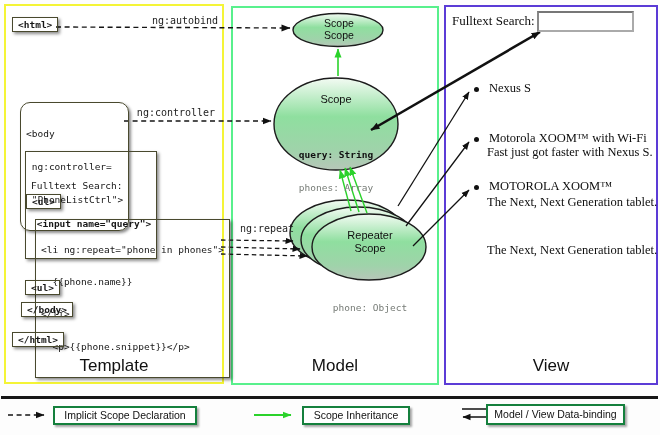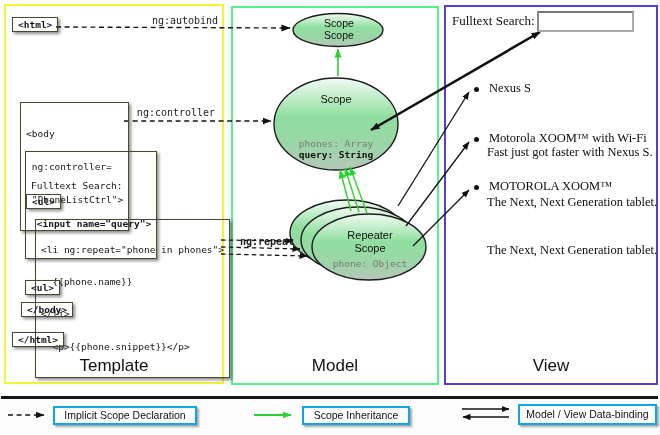--- a/index.html
+++ b/index.html
@@ -15,29 +15,29 @@
     font-family:"DejaVu Sans Mono","Liberation Mono",monospace;color:#161616;
     font-size:9.5px;line-height:11px;white-space:pre;padding:3px 5px;}
   .code-box.tag{font-weight:bold;padding:1px 5px;}
   .code-bold{font-weight:bold;}
   .edge-label{position:absolute;z-index:10;font-family:"DejaVu Sans Mono","Liberation Mono",monospace;
     font-size:10px;color:#1d1d1d;text-align:center;white-space:nowrap;}
   .scope-text{position:absolute;z-index:10;text-align:center;color:#101010;}
   .scope-title{font-size:11px;line-height:12.5px;font-family:"Liberation Sans",sans-serif;}
   .scope-prop{font-family:"DejaVu Sans Mono","Liberation Mono",monospace;font-size:9.5px;line-height:11px;}
   .prop-bold{font-weight:bold;color:#111;margin-top:23px;}
-  .prop-muted{color:#767b76;}
+  .prop-muted{color:#767b76;margin-top:44px;}
   .serif{font-family:"Liberation Serif",serif;color:#0d0d0d;}
   .view-search-label{position:absolute;z-index:10;font-size:13px;}
   .view-input{position:absolute;z-index:10;width:89px;height:15px;background:#fff;
     border:2px solid #aaa;border-top-color:#777;border-left-color:#888;}
   .view-item-title{position:absolute;z-index:10;font-size:12.5px;white-space:nowrap;}
   .view-item-desc{position:absolute;z-index:10;font-size:12.5px;white-space:nowrap;margin-top:40px;}
   .bullet-dot{position:absolute;z-index:10;width:5px;height:5px;border-radius:50%;background:#111;}
-  .legend-box{position:absolute;z-index:10;background:#fff;border:2px solid #0ea5e9;
+  .legend-box{position:absolute;z-index:10;background:#fff;border:2px solid #15803d;
     box-shadow:1.5px 1.5px 2px rgba(0,0,0,.35);text-align:center;font-size:10.5px;color:#111;
     font-family:"Liberation Sans",sans-serif;white-space:nowrap;}
 </style>
 </head>
 <body>
 
 <div class="stage">
 
   <div class="panel" style="left:4px;top:4px;width:216px;height:376px;border:2px solid #f4f436;"></div>
   <div class="panel" style="left:231px;top:6px;width:204px;height:375px;border:2px solid #58f08c;"></div>
@@ -91,21 +91,21 @@
     <line x1="8" y1="415" x2="44" y2="415" stroke="#151515" stroke-width="1.5" stroke-dasharray="5 3.6" marker-end="url(#mB)"></line>
     <line x1="254" y1="415" x2="291" y2="415" stroke="#2bd22b" stroke-width="2.2" marker-end="url(#mG)"></line>
     <line x1="462" y1="409" x2="509" y2="409" stroke="#111" stroke-width="1.5" marker-end="url(#mBs)"></line>
     <line x1="509" y1="417" x2="463" y2="417" stroke="#111" stroke-width="1.5" marker-end="url(#mBs)"></line>
   </svg>
 
   <div class="code-box tag" style="left:12px;top:17px;">&lt;html&gt;</div>
 
   <div class="edge-label" style="left:142px;top:15px;width:86px;">ng:autobind</div>
 
-  <div class="code-box" style="left:20px;top:102px;">
+  <div class="code-box" style="left:20px;top:102px;border-radius:10px;">
     <div>&lt;body</div>
     <div> ng:controller=</div>
     <div> "PhoneListCtrl"&gt;</div>
   </div>
 
   <div class="edge-label" style="left:132px;top:107px;width:88px;">ng:controller</div>
 
   <div class="code-box" style="left:25px;top:151px;line-height:12.5px;">
     <div>Fulltext Search:</div>
     <div class="code-bold"> &lt;input name="query"&gt;</div>
@@ -113,21 +113,21 @@
 
   <div class="code-box tag" style="left:26px;top:194px;">&lt;ul&gt;</div>
 
   <div class="code-box" style="left:35px;top:219px;line-height:10.8px;">
     <div>&lt;li ng:repeat="phone in phones"&gt;</div>
     <div>  {{phone.name}}</div>
     <div>&lt;/li&gt;</div>
     <div>  &lt;p&gt;{{phone.snippet}}&lt;/p&gt;</div>
   </div>
 
-  <div class="edge-label" style="left:236px;top:236px;width:62px;font-weight:bold;">ng:repeat</div>
+  <div class="edge-label" style="left:236px;top:223px;width:62px;">ng:repeat</div>
 
   <div class="code-box tag" style="left:25px;top:280px;">&lt;ul&gt;</div>
   <div class="code-box tag" style="left:21px;top:302px;">&lt;/body&gt;</div>
   <div class="code-box tag" style="left:12px;top:332px;">&lt;/html&gt;</div>
 
   <div class="scope-text scope-title" style="left:294px;top:18px;width:90px;font-size:10.5px;line-height:11.5px;">
     <div>Scope</div>
     <div>Scope</div>
   </div>
 
@@ -157,15 +157,15 @@
   <span class="bullet-dot" style="left:474px;top:185px;"></span>
   <div class="view-item-title serif" style="left:489px;top:179px;">MOTOROLA XOOM™</div>
   <div class="view-item-desc serif" style="left:487px;top:203px;">The Next, Next Generation tablet.</div>
 
   <div class="panel-label" style="left:4px;top:356px;width:220px;">Template</div>
   <div class="panel-label" style="left:231px;top:356px;width:208px;">Model</div>
   <div class="panel-label" style="left:444px;top:356px;width:214px;">View</div>
 
   <div class="legend-box" style="left:53px;top:406px;width:140px;height:15px;line-height:15px;">Implicit Scope Declaration</div>
   <div class="legend-box" style="left:302px;top:406px;width:104px;height:15px;line-height:15px;">Scope Inheritance</div>
-  <div class="legend-box" style="left:486px;top:404px;width:135px;height:17px;line-height:17px;margin-left:32px;">Model / View Data-binding</div>
+  <div class="legend-box" style="left:486px;top:404px;width:135px;height:17px;line-height:17px;">Model / View Data-binding</div>
 
 </div>
 
 </body></html>

